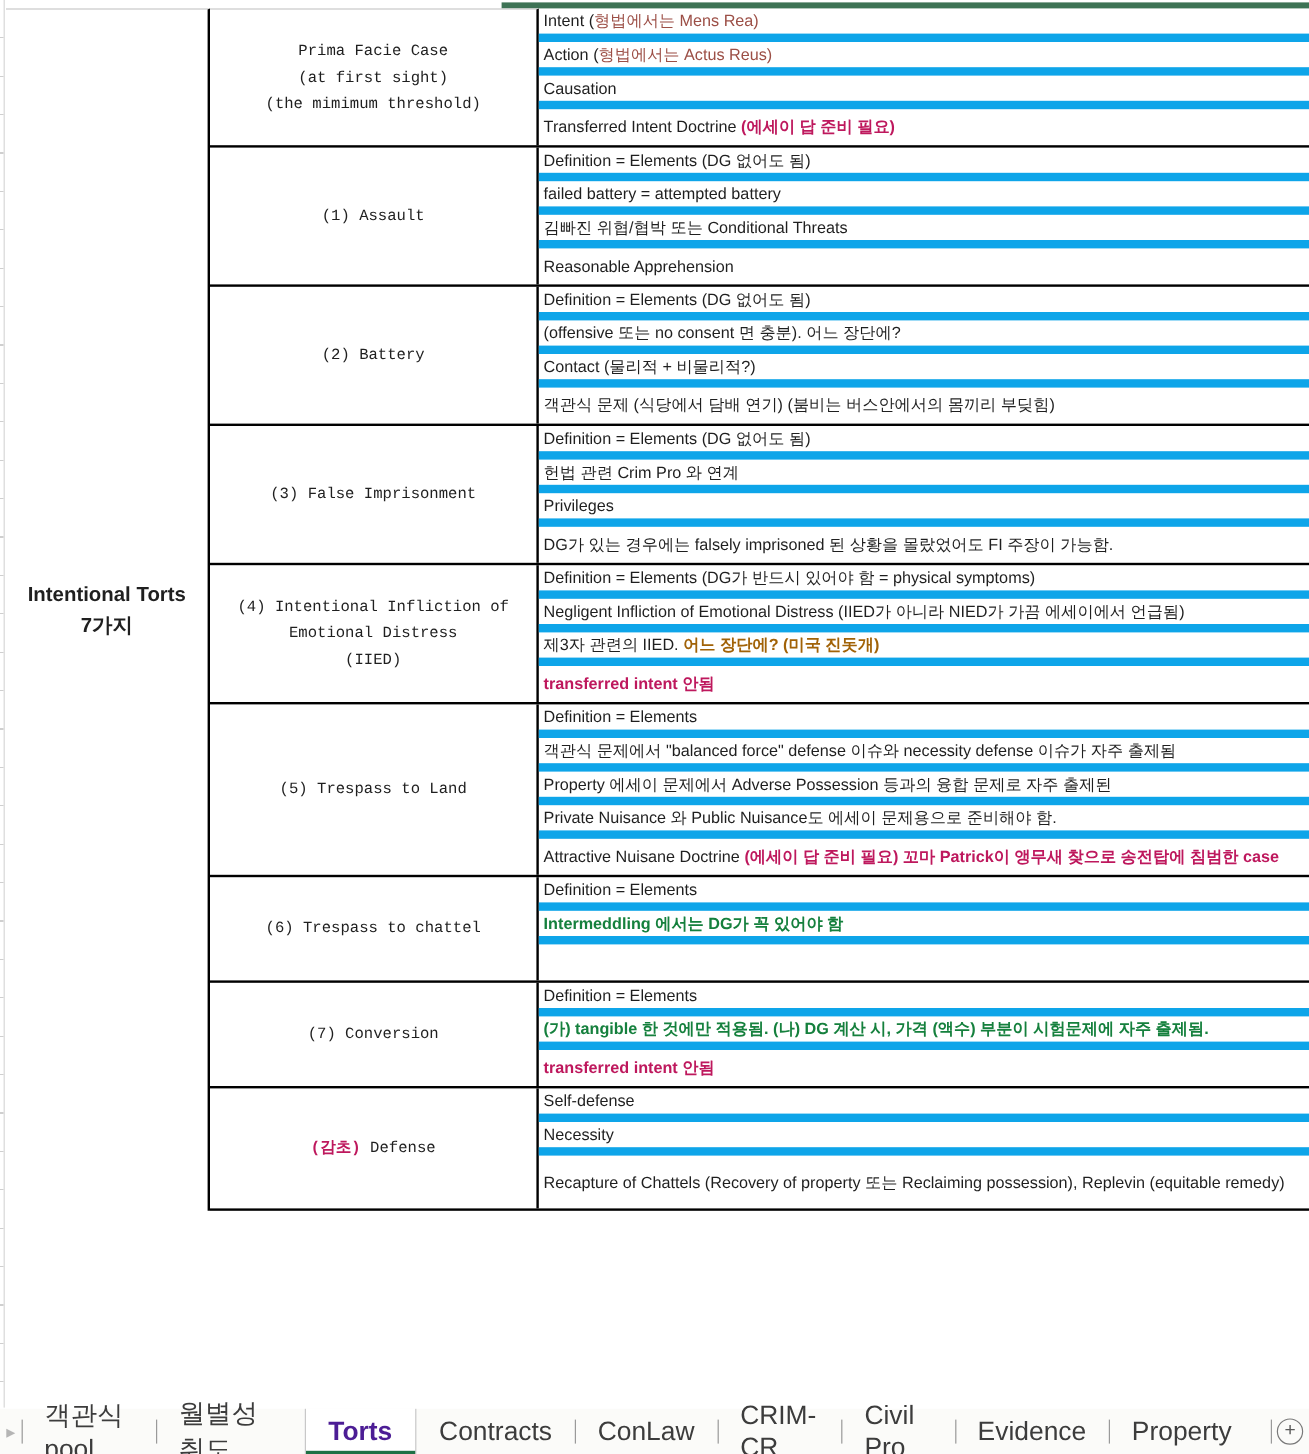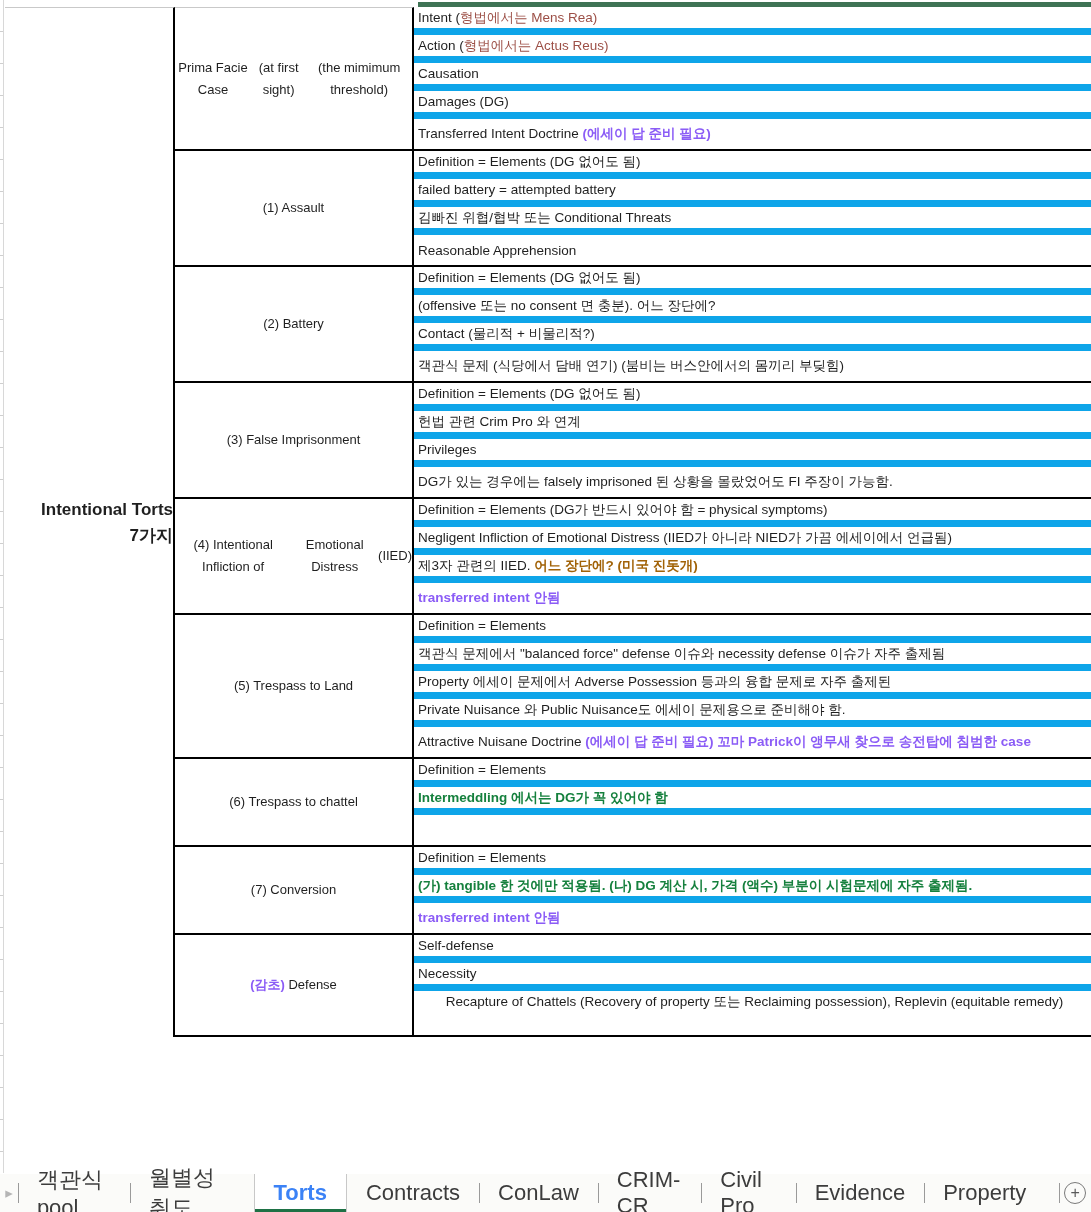--- a/index.html
+++ b/index.html
@@ -11,44 +11,44 @@
   
   .gutter { position:absolute; left:0; top:0; width:4px; height:1173px;
     border-right:1px solid #d8d8d8;
     background:repeating-linear-gradient(to bottom,#ffffff 0 31px,#cfcfcf 31px 32px); }
 
   .green-bar { position:absolute; left:418px; top:2px; width:673px; height:5px; }
 
   .table { position:absolute; left:5px; top:7px; width:1086px; display:flex; }
 
   .left-cell { width:170px; border-right:2px solid #000; border-top:1px solid #c9c9c9;
-    display:flex; flex-direction:column; align-items:flex-end; justify-content:center;
+    display:flex; flex-direction:column; align-items:center; justify-content:center;
     text-align:center; font-weight:bold; font-size:17px; color:#1f1f1f; line-height:26px; }
 
   .main { flex:1; display:flex; flex-direction:column; }
 
   .section { display:flex; border-bottom:2px solid #000; }
   .section:first-child .label-cell { border-top:1px solid #c9c9c9; }
 
-  .label-cell { width:239px; border-right:2px solid #000; display:flex;
-    flex-direction:row; align-items:center; justify-content:center;
-    text-align:center; font-size:13px; color:#262626; line-height:22px; }
+  .label-cell { width:274px; border-right:2px solid #000; display:flex;
+    flex-direction:column; align-items:center; justify-content:center;
+    text-align:center; font-size:13px; color:#262626; line-height:22px;font-family:Liberation Mono, monospace; }
 
   .rows { flex:1; display:flex; flex-direction:column; }
   .row { height:28px; border-bottom:7px solid #0ea5e9; display:flex;
     align-items:center; padding-left:4px; font-size:13.5px; color:#1f1f1f;
     white-space:nowrap; overflow:hidden; }
   .row:last-child { border-bottom:none; height:30px; }
-  .row.tall { height:44px; align-items:flex-start;
+  .row.tall { height:44px; flex-direction:column; align-items:flex-start;
     justify-content:center; line-height:21px; }
   .row.tall:last-child { height:44px; }
 
   .seg-n  { color:#1f1f1f; }
   .seg-dr { color:#9c4f46; }
-  .seg-r  { color:#8b5cf6; font-weight:bold; }
+  .seg-r  { color:#be185d; font-weight:bold; }
   .seg-g  { color:#15803d; font-weight:bold; }
   .seg-p  { color:#a16207; font-weight:bold; }
 
   
   .tabbar { position:absolute; left:0; top:1174px; width:1091px; height:38px;
     background:#fbfbf9; display:flex; align-items:stretch; }
   .nav-arrow { width:26px; display:flex; align-items:center; justify-content:center;
     color:#b5b5b5; font-size:15px; }
   .tab { position:relative; padding:0 19px; display:flex; align-items:center;
     font-size:22px; color:#3c3c3c; cursor:default; }
@@ -89,23 +89,20 @@
             <div class="row">
               <div><span class="seg-n">Intent (</span><span class="seg-dr">형법에서는 Mens Rea)</span></div>
             </div>
             <div class="row">
               <div><span class="seg-n">Action (</span><span class="seg-dr">형법에서는 Actus Reus)</span></div>
             </div>
             <div class="row">
               <div><span class="seg-n">Causation</span></div>
             </div>
             <div class="row">
-              <div><span class="seg-n">Damages (DG)</span></div>
-            </div>
-            <div class="row">
               <div><span class="seg-n">Transferred Intent Doctrine </span><span class="seg-r">(에세이 답 준비 필요)</span></div>
             </div>
           </div>
         </div>
         <div class="section">
           <div class="label-cell">
             <div><span class="seg-n">(1) Assault</span></div>
           </div>
           <div class="rows">
             <div class="row">
@@ -251,21 +248,21 @@
             </div>
           </div>
         </div>
       </div>
   </div>
 
   <div class="tabbar" id="tabbar">
     <div class="nav-arrow" id="nav-arrow">▸</div>
   <div class="tab">객관식pool</div>
       <div class="tab">월별성취도</div>
-      <div class="tab active" style="color: #3b82f6; margin-left: 10px;">Torts</div>
+      <div class="tab active" style="color: #4c1d95; margin-left: 10px;">Torts</div>
       <div class="tab">Contracts</div>
       <div class="tab">ConLaw</div>
       <div class="tab">CRIM-CR</div>
       <div class="tab">Civil Pro</div>
       <div class="tab">Evidence</div>
       <div class="tab">Property</div>
       <div class="add-tab">
         <div class="add-circle">+</div>
       </div>
     </div>

